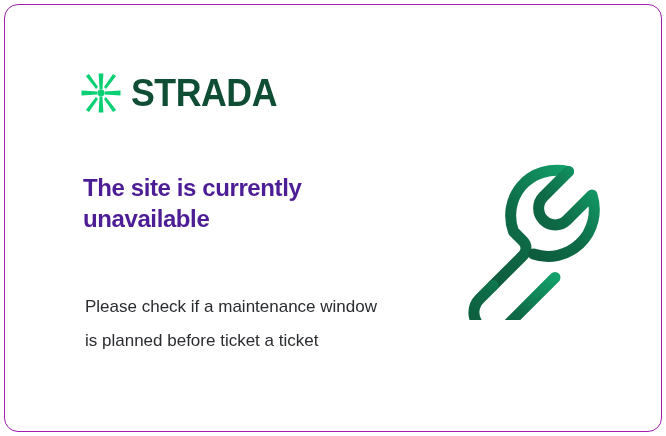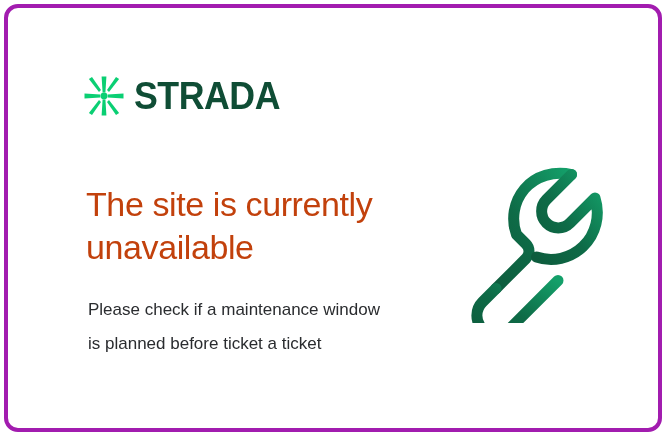--- a/index.html
+++ b/index.html
@@ -24,21 +24,21 @@
 
   
   .card {
     position: absolute;
     left: 4px;
     top: 4px;
     width: 658px;
     height: 428px;
     box-sizing: border-box;
     background: #ffffff;
-    border: 4px solid #a21caf;
+    border: 1px solid #a21caf;
     border-radius: 14px;
   }
 
   
   .brand {
     position: absolute;
     left: 76px;
     top: 68px;
     display: flex;
     align-items: center;
@@ -60,25 +60,25 @@
     transform: scaleX(0.94);
     transform-origin: left center;
   }
 
   
   .headline {
     position: absolute;
     left: 78px;
     top: 152px;
     width: 330px;
-    font-size: 34px;
-    font-weight: normal;
+    font-size: 24px;
+    font-weight: bold;
     line-height: 1.28;
     letter-spacing: -0.4px;
-    color: #c2410c;
+    color: #4c1d95;
   }
 
   
   .body-copy {
     position: absolute;
     left: 80px;
     top: 268px;
     width: 300px;
     font-size: 17px;
     font-weight: normal;

